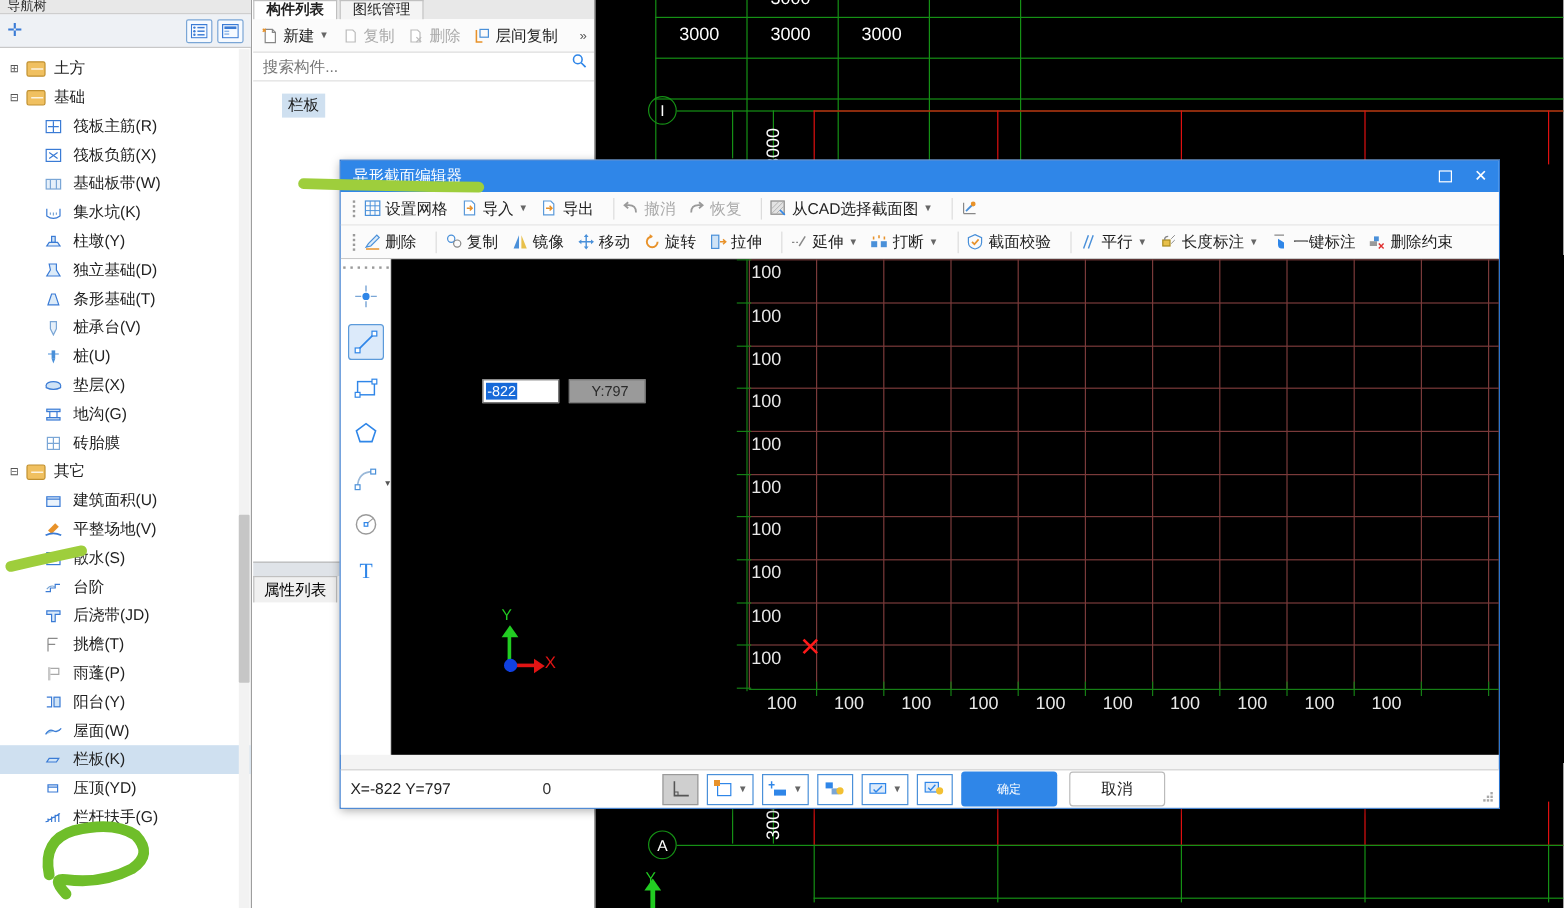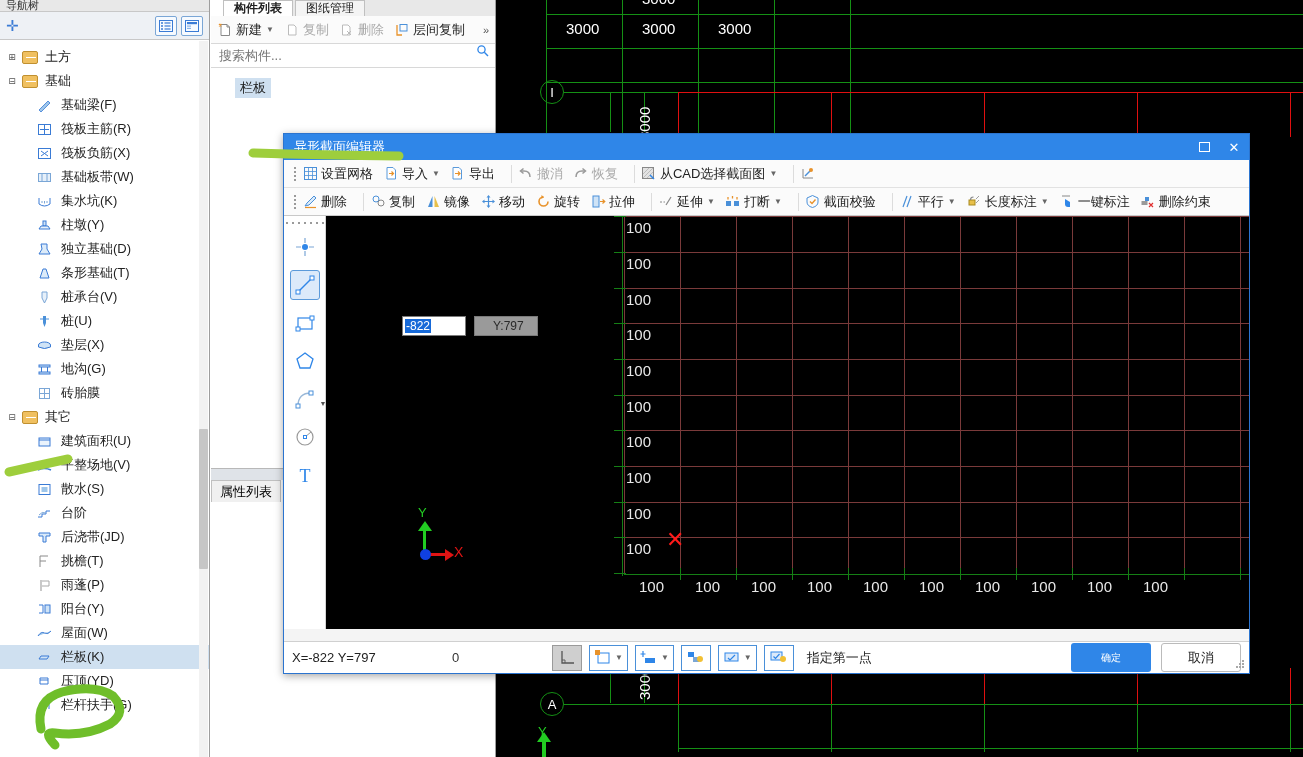--- a/index.html
+++ b/index.html
@@ -90,21 +90,21 @@
   .nav-scroll .thumb {
     position: absolute; left: 0; top: 388px; width: 9px; height: 140px;
     background: #c6c6c6; border-radius: 1px;
   }
 
   
   .comp-panel {
     position: absolute; left: 211px; top: 0; width: 285px; height: 757px;
     background: #ffffff; border-right: 1px solid #9e9e9e;
   }
-  .comp-tabs { height: 16px; background: #e8e8e8; display: flex; align-items: flex-end; margin-left: 12px; }
+  .comp-tabs { height: 16px; background: #e8e8e8; display: flex; align-items: flex-end; }
   .comp-tab {
     font-size: 12px; padding: 0 10px; height: 16px; line-height: 14px;
     color: #222; border: 1px solid #c0c0c0; border-bottom: none;
     background: #f4f4f4; margin-right: 2px; overflow: hidden;
   }
   .comp-tab.active { background: #ffffff; font-weight: bold; }
   .comp-toolbar {
     height: 28px; border-bottom: 1px solid #d8d8d8; display: flex;
     align-items: center; padding: 0 6px; background: #fbfbfb;
   }
@@ -355,28 +355,20 @@
         <span class="tw">⊞</span>
         <span class="folder"></span>
         <span>土方</span>
       </div>
 
       <div class="tree-row group">
         <span class="tw">⊟</span>
         <span class="folder"></span>
         <span>基础</span>
       </div>
-      <div class="tree-row leaf">
-          <span class="leaf-icon">
-            <svg width="15" height="15" viewBox="0 0 15 15">
-              <path d="M2 12 L11 3 L13 5 L4 14 Z" fill="#9ec6ea" stroke="#3a7bd5" stroke-width="0.8"></path>
-            </svg>
-          </span>
-          <span>基础梁(F)</span>
-        </div>
       <div class="tree-row leaf">
           <span class="leaf-icon">
             <svg width="15" height="15" viewBox="0 0 15 15">
               <rect x="1.5" y="2.5" width="12" height="10" fill="none" stroke="#3a7bd5"></rect>
               <path d="M7.5 3 L7.5 12 M3 7.5 L12 7.5" stroke="#3a7bd5"></path>
             </svg>
           </span>
           <span>筏板主筋(R)</span>
         </div>
       <div class="tree-row leaf">
@@ -1087,21 +1079,20 @@
         <span class="caret">▼</span>
       </span>
       <span class="snap-btn">
         <svg width="17" height="17" viewBox="0 0 17 17">
             <rect x="1" y="3" width="11" height="8" fill="#dceafa" stroke="#2f86e8"></rect>
             <path d="M3.5 7.5 L5.5 9.5 L9.5 5" fill="none" stroke="#2f86e8" stroke-width="1.2"></path>
             <circle cx="13" cy="10" r="3" fill="#f2c033"></circle>
           </svg>
       </span>
 
-      <span class="ft-prompt">指定第一点</span>
 
       <button class="btn-primary">确定</button>
       <button class="btn-default">取消</button>
       <span class="resize-grip">
         <i style="left:6px;top:0;"></i>
           <i style="left:3px;top:3px;"></i>
           <i style="left:6px;top:3px;"></i>
         <i style="left:0;top:6px;"></i>
           <i style="left:3px;top:6px;"></i>
           <i style="left:6px;top:6px;"></i>

